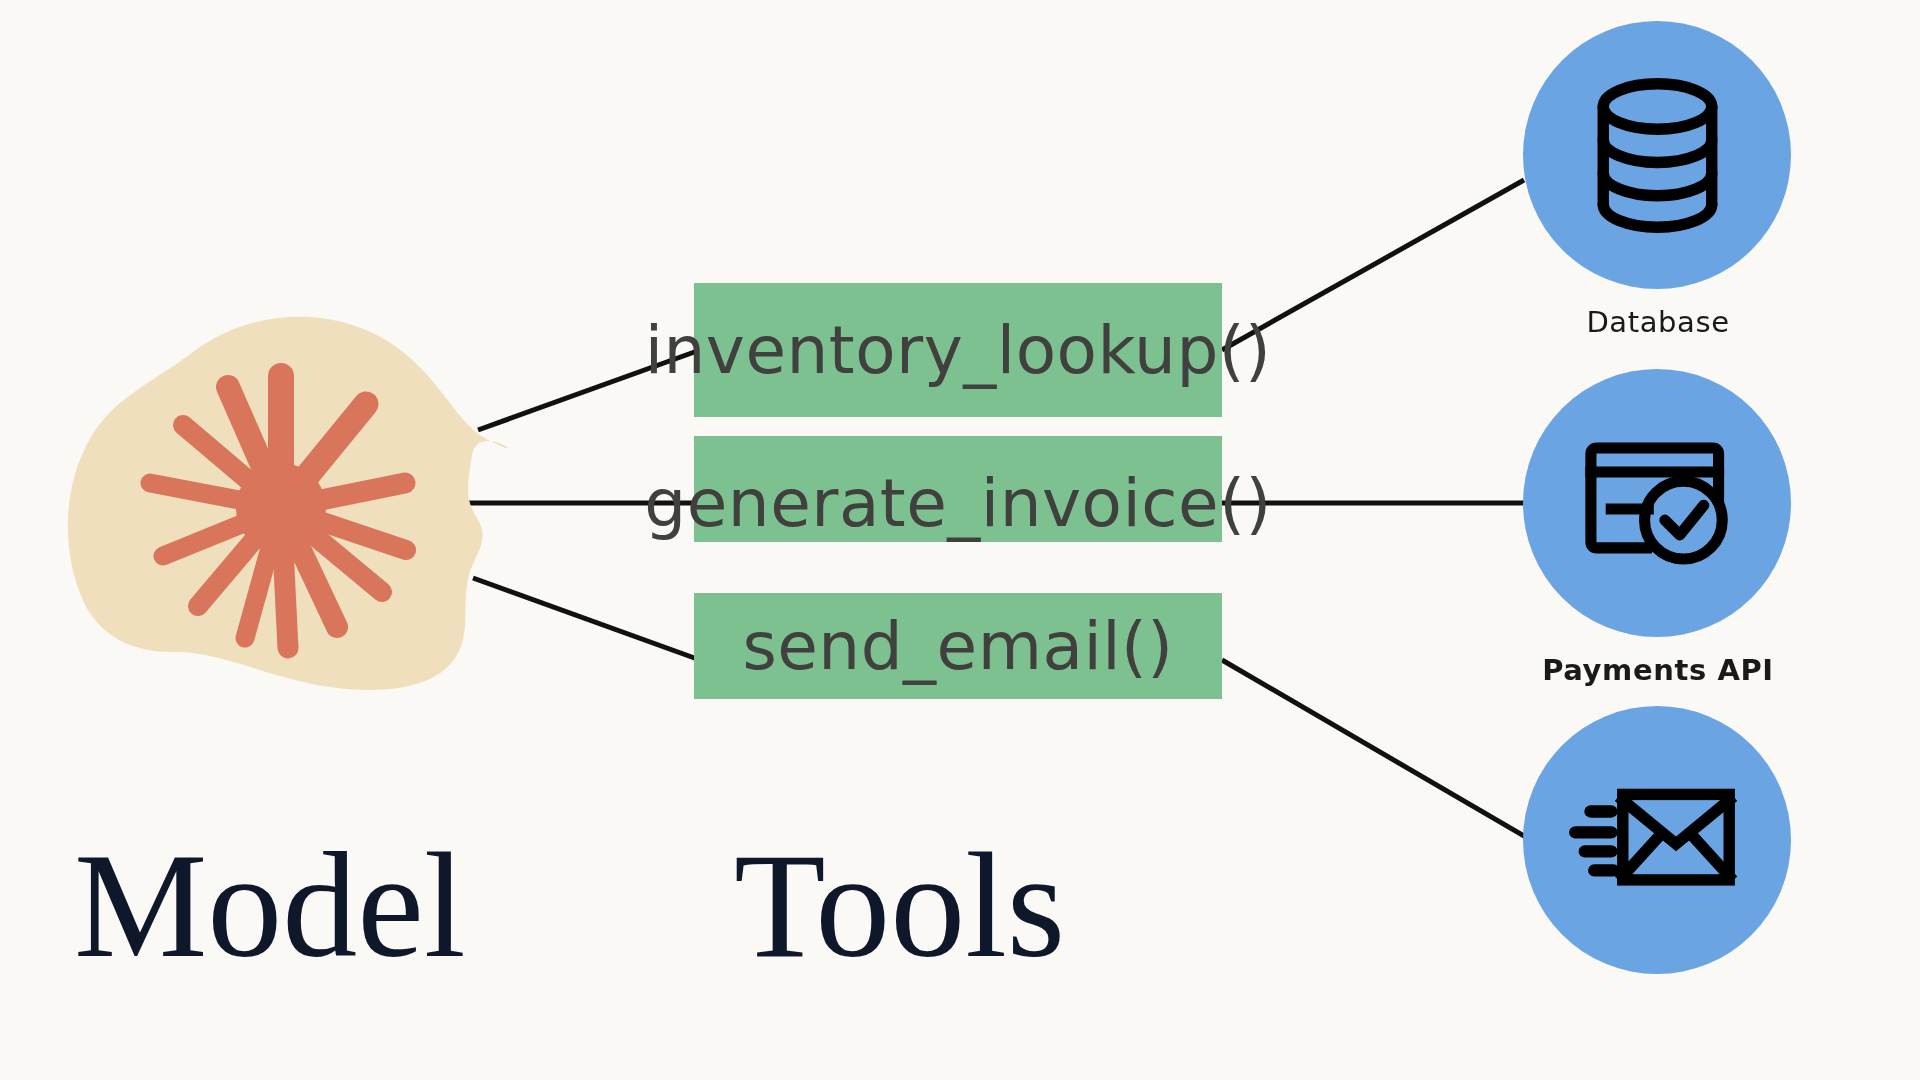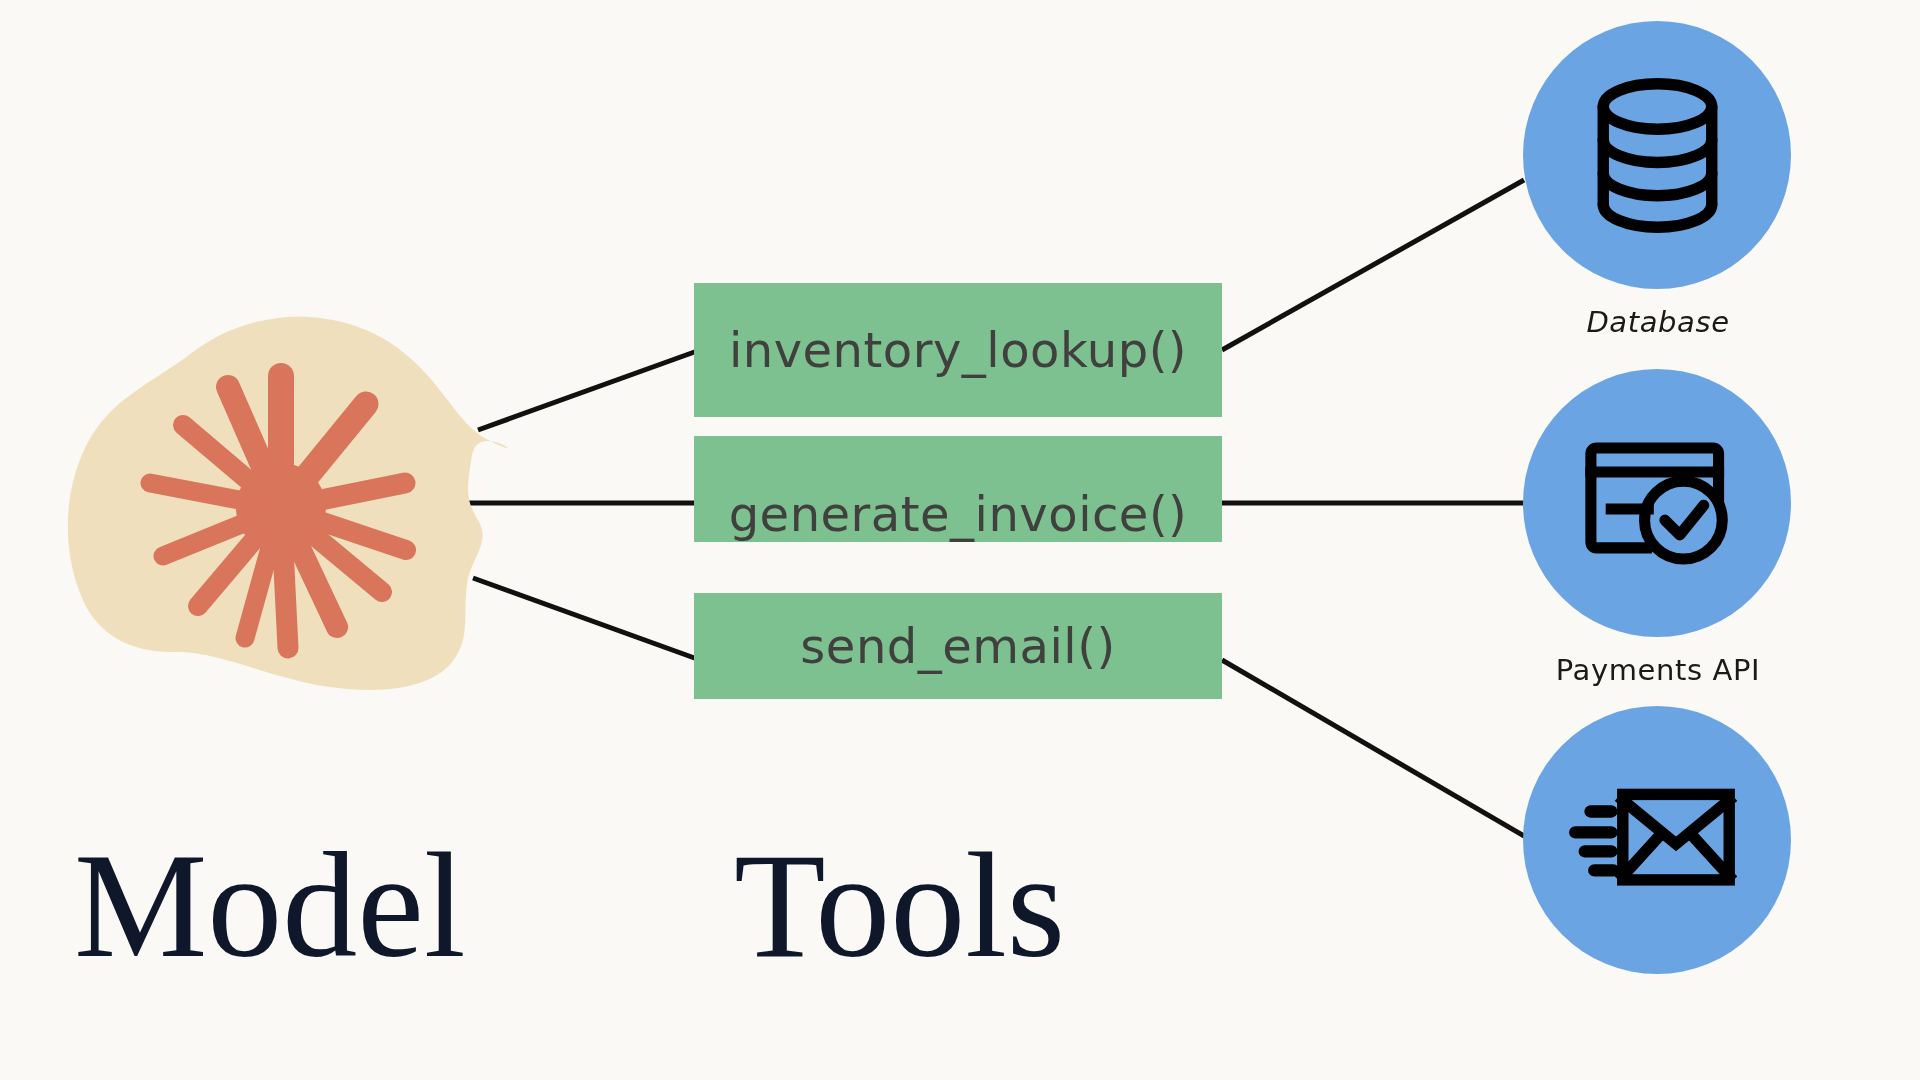--- a/index.html
+++ b/index.html
@@ -28,21 +28,21 @@
   }
   .tool-box {
     position: absolute;
     background: #7ec190;
     display: flex;
     align-items: center;
     justify-content: center;
   }
   .tool-label {
     font-family: "DejaVu Sans", sans-serif;
-    font-size: 48px;
+    font-size: 66px;
     color: #40403e;
     letter-spacing: 0.5px;
     white-space: nowrap;
   }
   .section-title {
     position: absolute;
     font-family: "Liberation Serif", serif;
     font-size: 150px;
     color: #0f172a;
     line-height: 1;
@@ -134,37 +134,37 @@
   </div>
 
   <div class="tool-box" style="left:694px; top:593px; width:528px; height:106px;">
     <span class="tool-label">send_email()</span>
   </div>
 
   <div class="section-title" style="left:74px; top:830px;">Model</div>
 
   <div class="section-title" style="left:734px; top:830px;">Tools</div>
 
-  <div class="endpoint" style="left:1523px; top:21px;font-style:italic;">
+  <div class="endpoint" style="left:1523px; top:21px;">
     <div class="endpoint-circle">
       <svg width="175" height="175" viewBox="0 0 100 100">
         <g fill="none" stroke="#000000" stroke-width="6.5" stroke-linecap="round" stroke-linejoin="round">
           <ellipse cx="50" cy="22" rx="31" ry="13"></ellipse>
           <path d="M19 22 L19 78"></path>
           <path d="M81 22 L81 78"></path>
           <path d="M19 78 A31 13 0 0 0 81 78"></path>
           <path d="M19 41 A31 13 0 0 0 81 41"></path>
           <path d="M19 60 A31 13 0 0 0 81 60"></path>
         </g>
       </svg>
     </div>
     <div class="endpoint-label">Database</div>
   </div>
 
-  <div class="endpoint" style="left:1523px; top:369px;">
+  <div class="endpoint" style="left:1523px; top:369px;font-weight:bold;">
     <div class="endpoint-circle">
       <svg width="185" height="185" viewBox="0 0 100 100">
         <g fill="none" stroke="#000000" stroke-width="6" stroke-linecap="square" stroke-linejoin="miter">
           <path d="M83 47 L83 23 A3 3 0 0 0 80 20 L17 20 A3 3 0 0 0 14 23 L14 71 A3 3 0 0 0 17 74 L44 74"></path>
           <path d="M14 33 L83 33"></path>
           <path d="M25 53 L45 53"></path>
         </g>
         <g fill="none" stroke="#000000" stroke-width="6" stroke-linecap="round" stroke-linejoin="round">
           <circle cx="64" cy="59" r="21"></circle>
           <path d="M54 59 L62 67 L75 51"></path>

